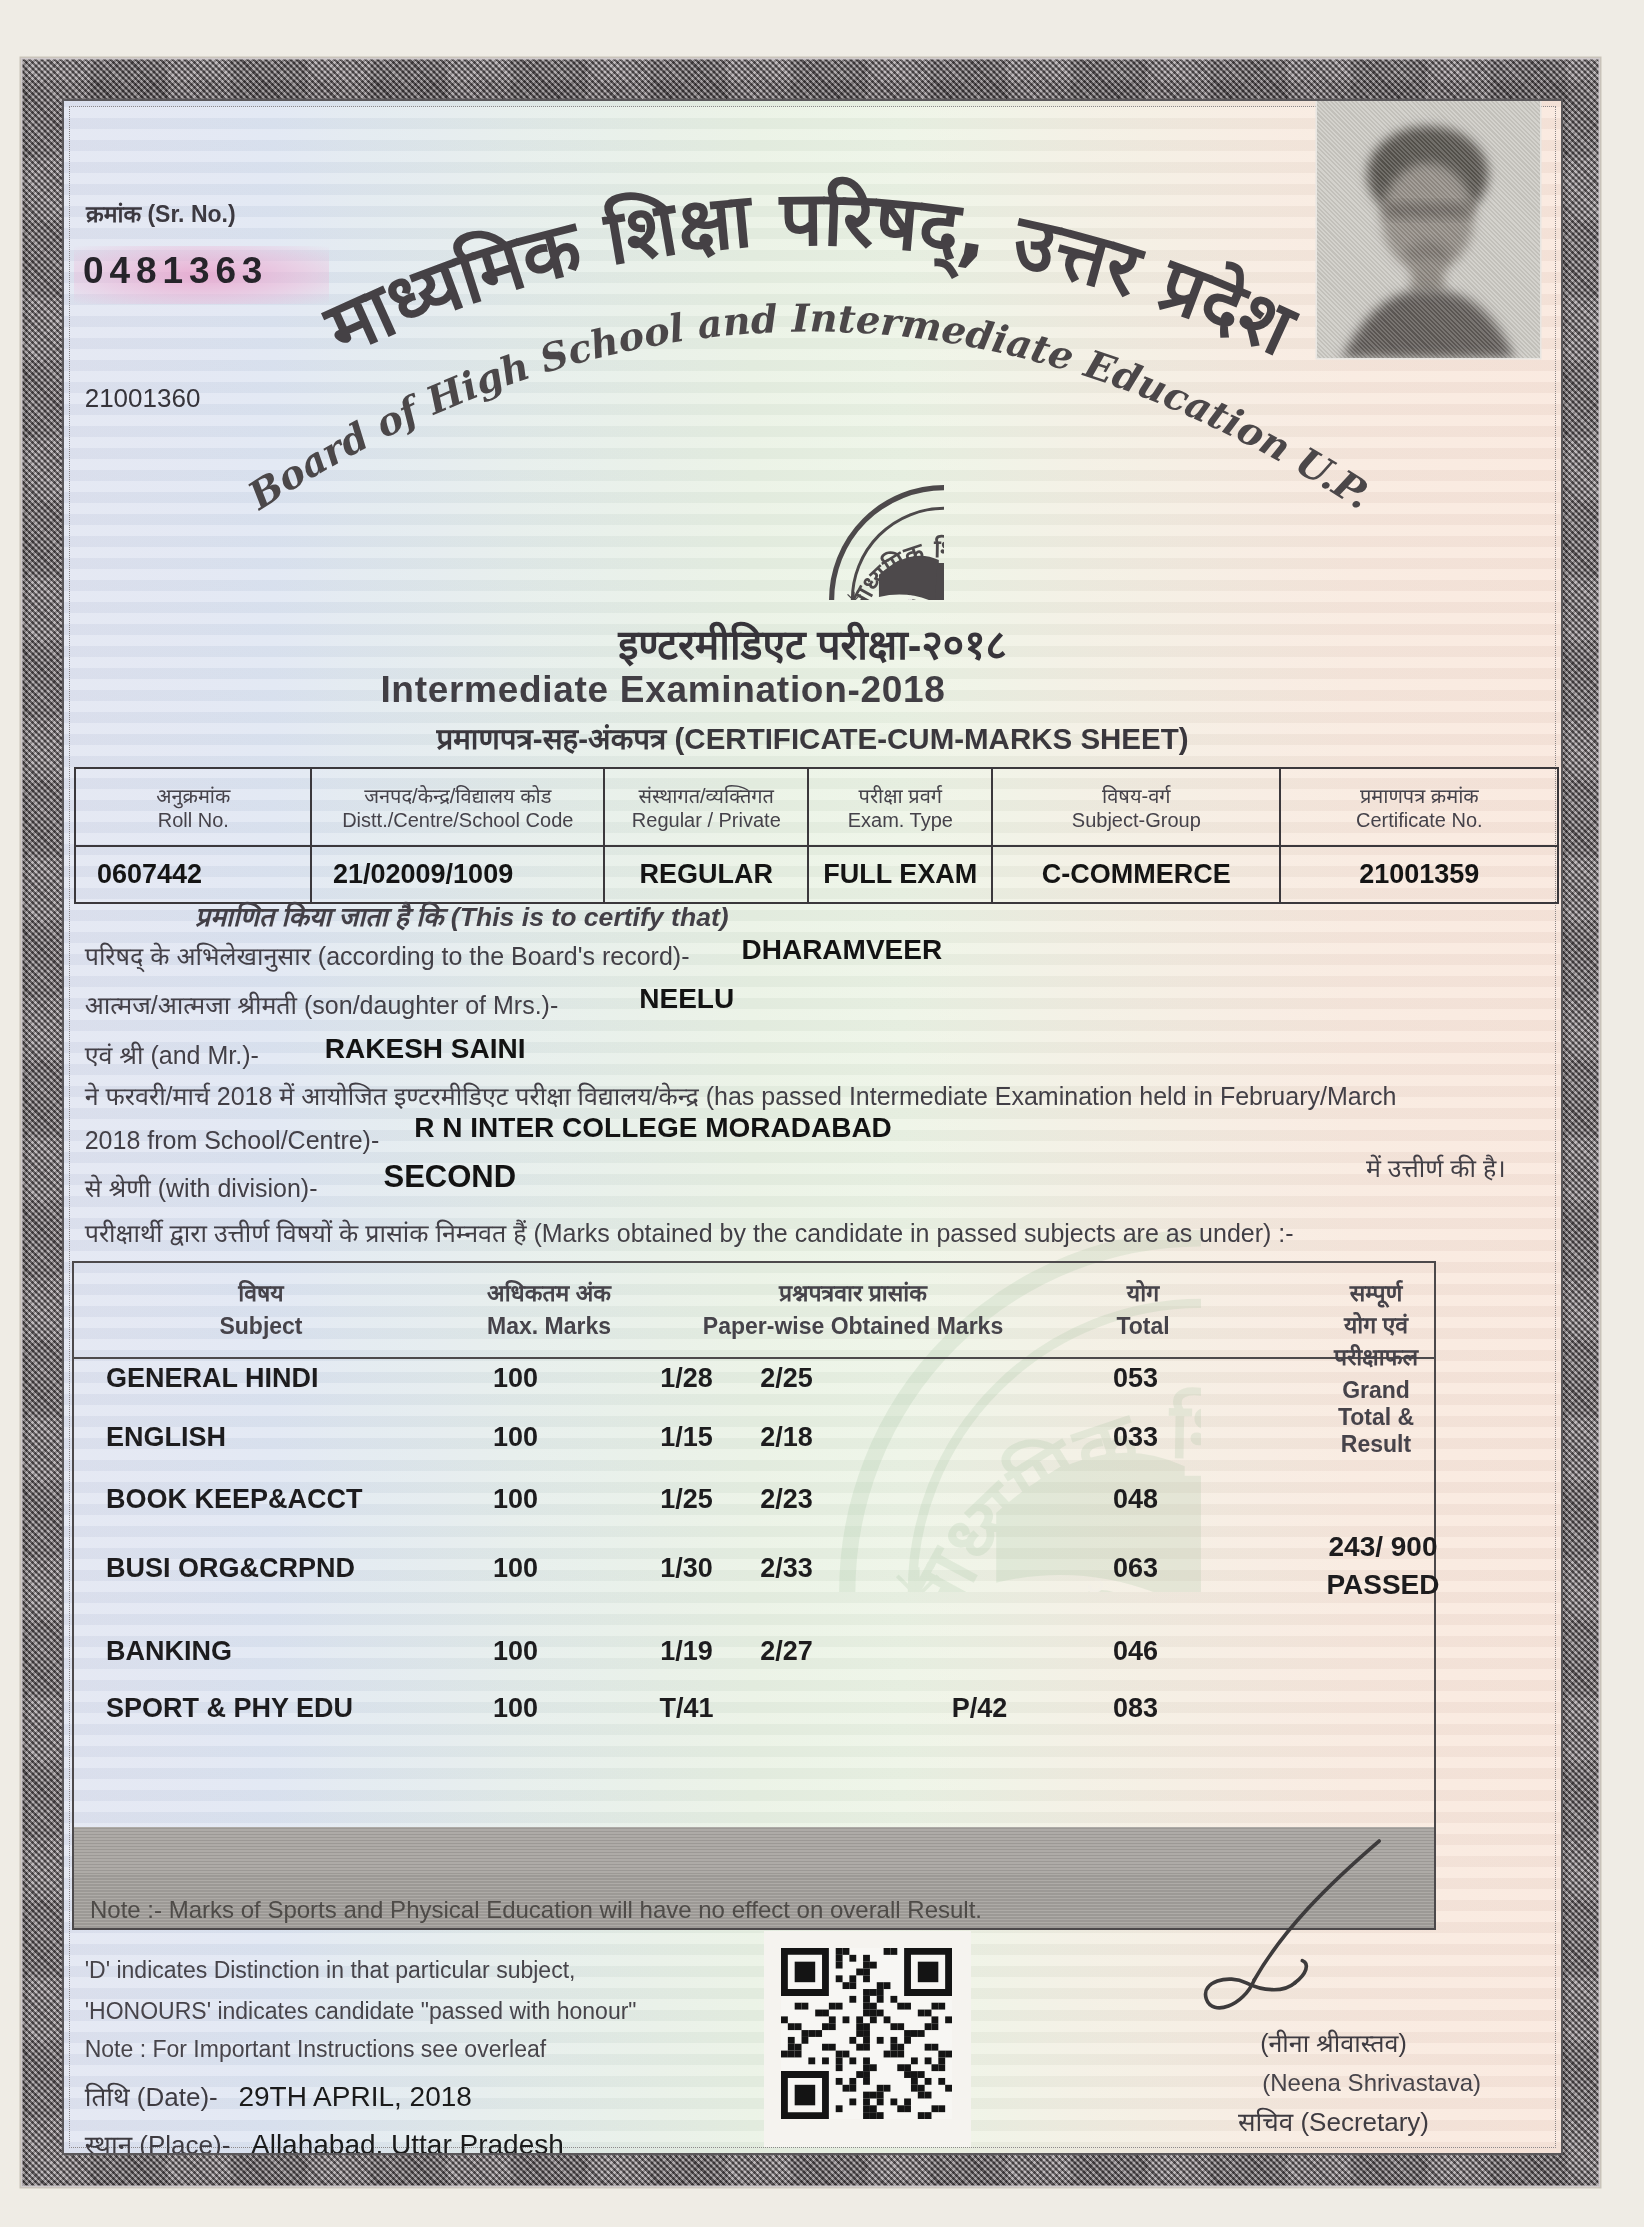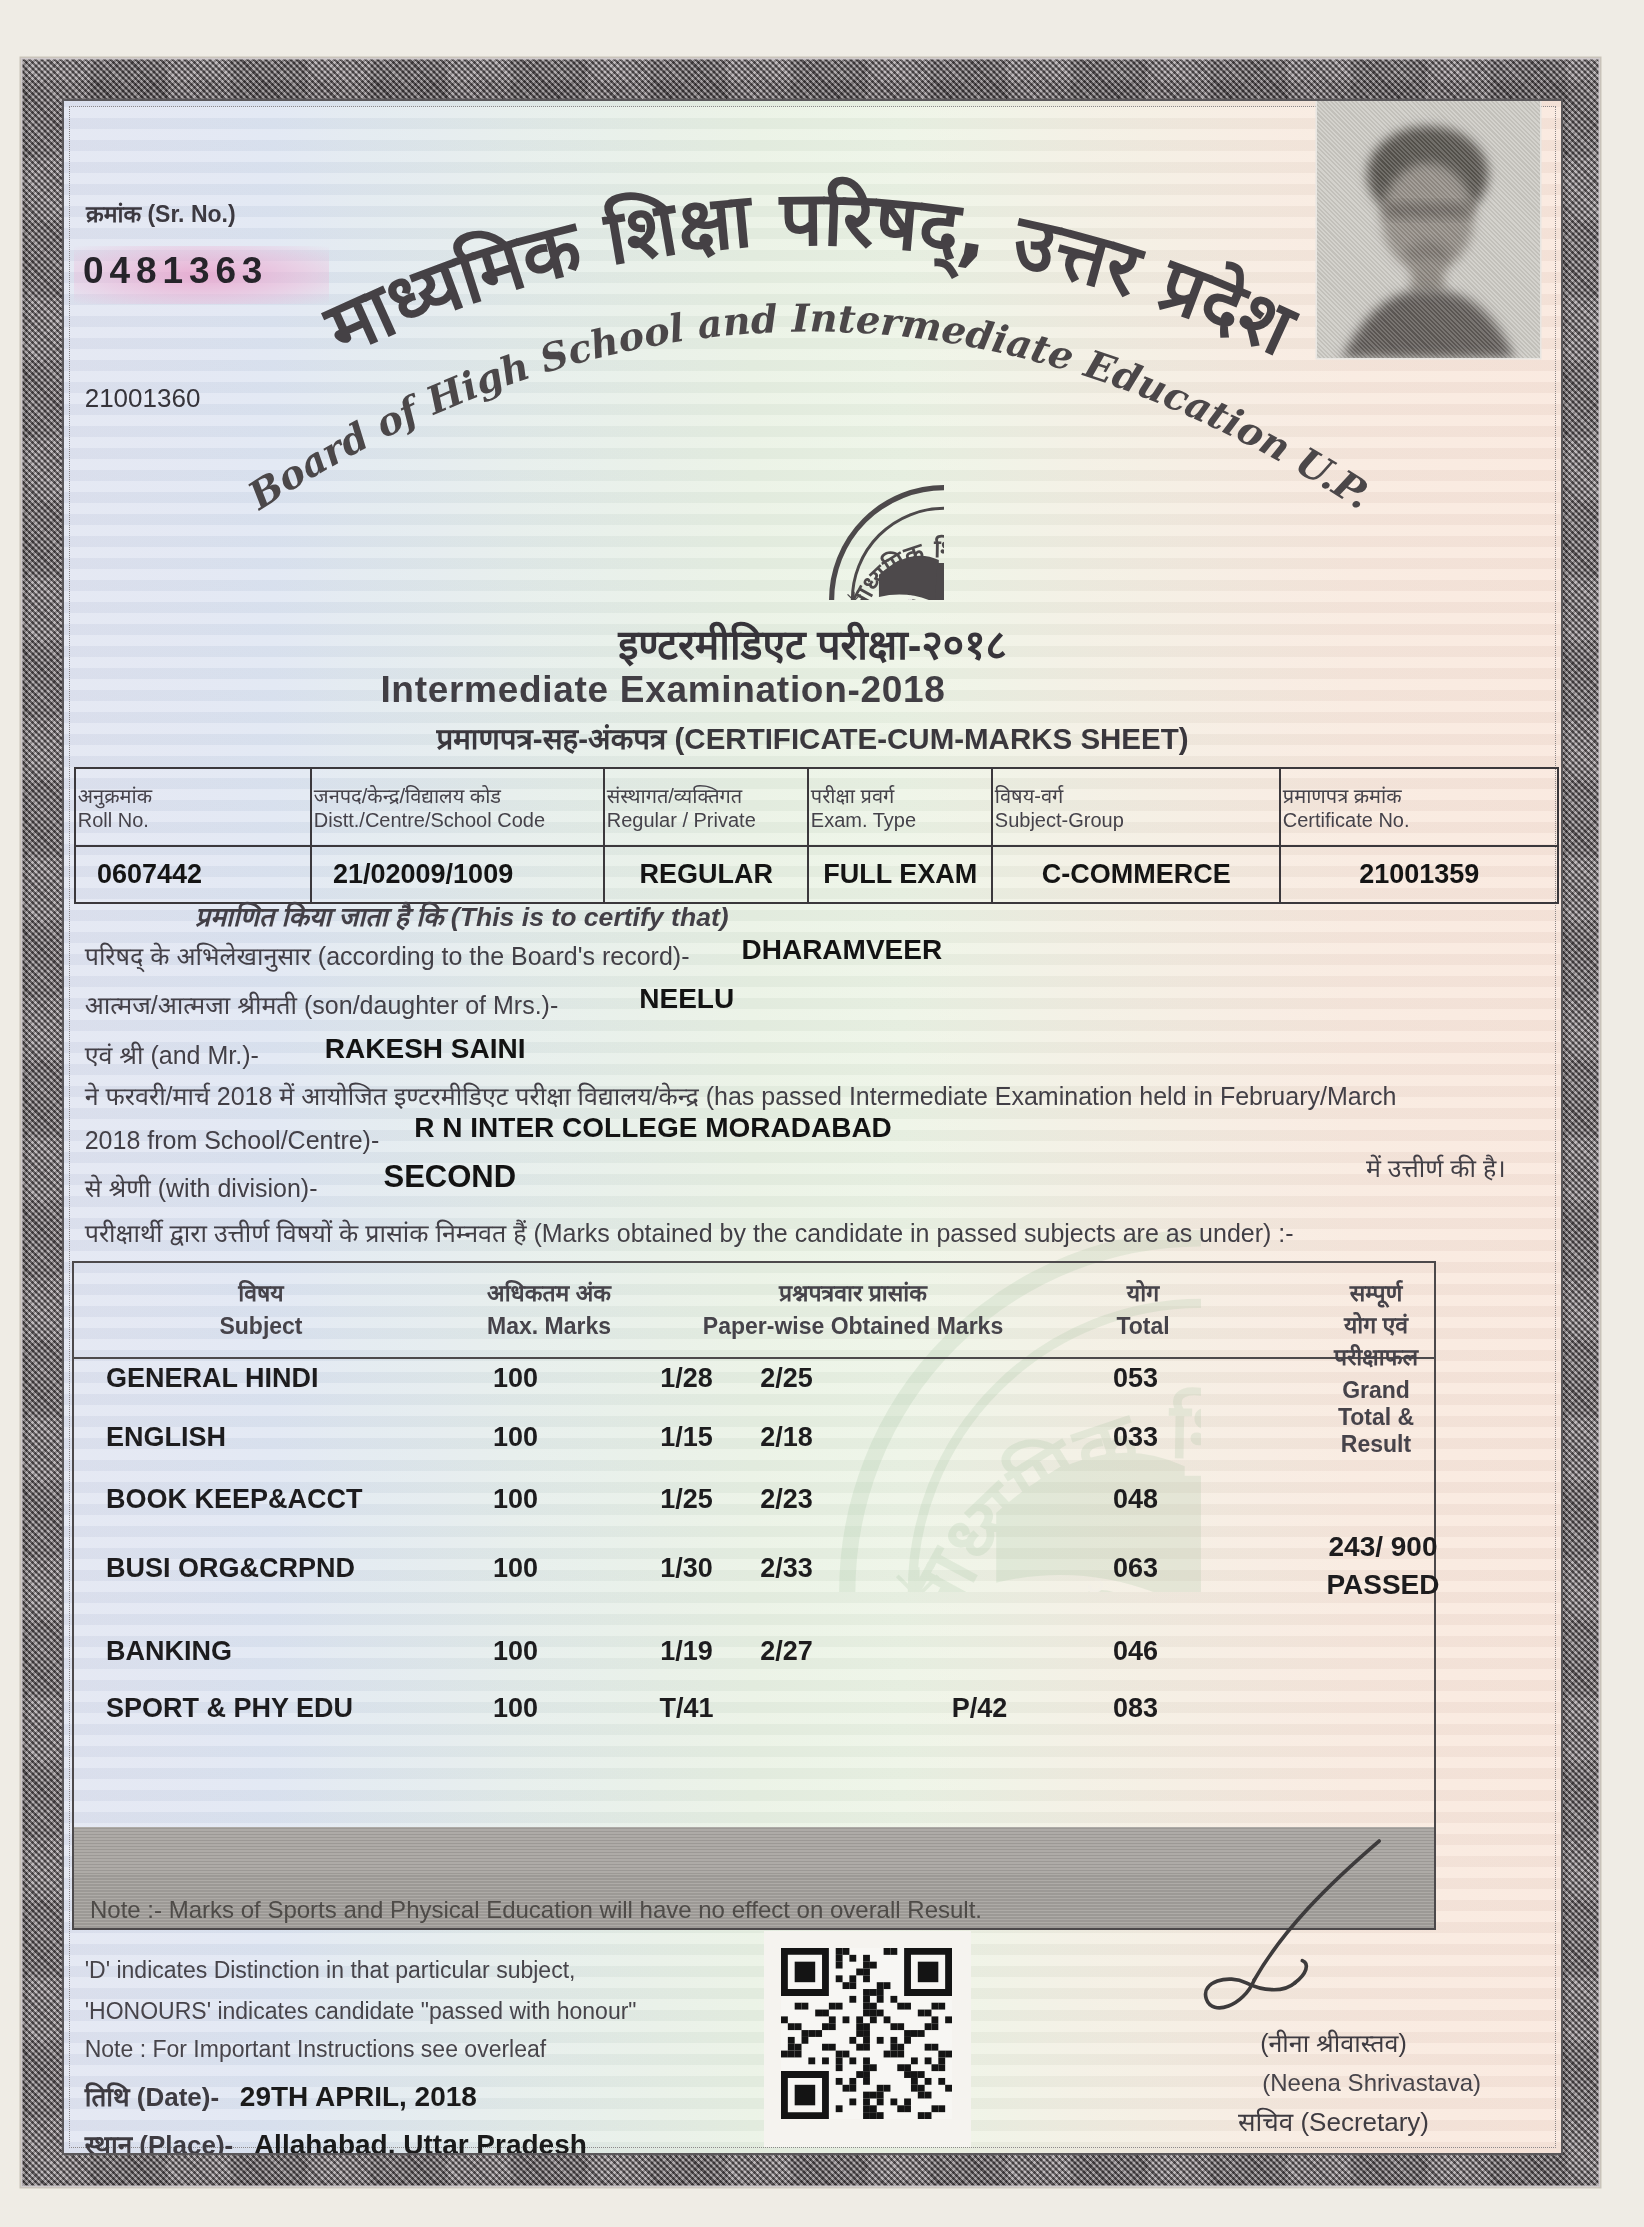--- a/index.html
+++ b/index.html
@@ -45,21 +45,21 @@
   #seal{left:636px;top:255px;width:244px;height:244px;color:#4d494b;}
   #watermark-seal{left:369px;top:723px;width:768px;height:768px;color:#86b286;opacity:.15;}
 
   #exam-hi{left:0;top:514px;width:1497px;text-align:center;font-size:41px;font-weight:bold;color:#37343a;}
   #exam-en{left:0;top:568px;width:1198px;text-align:center;font-size:37px;font-weight:bold;color:#413e44;letter-spacing:0.7px;}
   #sheet-title{left:0;top:616px;width:1497px;text-align:center;font-size:29.5px;font-weight:bold;color:#3a373d;}
 
   
   #info-table{left:10.3px;top:666px;border-collapse:collapse;table-layout:fixed;width:1484px;}
   #info-table td{border:2.2px solid #3b383c;vertical-align:middle;}
-  #info-table .ihead{height:71px;text-align:left;font-size:20px;line-height:1.2;color:#45424a;padding:3px 1.5px 1.5px;}
+  #info-table .ihead{height:71px;text-align:center;font-size:20px;line-height:1.2;color:#45424a;padding:3px 1.5px 1.5px;}
   #info-table .ival{height:53px;font-size:27px;font-weight:bold;color:#141414;text-align:center;}
   #info-table .ival.left{text-align:left;padding-left:20.7px;}
 
   
   .cline{left:20.7px;width:1455px;font-size:25px;color:#423f46;white-space:nowrap;display:flex;align-items:baseline;}
   .cname{font-weight:bold;color:#131313;font-size:28px;position:relative;top:-5.9px;}
   #cline1{top:797px;left:131px;font-weight:bold;font-style:italic;font-size:26.6px;}
 
   
   #mtable{left:8px;top:1160px;width:1364px;height:669px;border:2.2px solid #4c494b;box-sizing:border-box;}
@@ -75,21 +75,21 @@
   .m-p2far{position:absolute;left:854px;width:103px;text-align:center;}
   .m-tot{position:absolute;left:1010px;width:103px;text-align:center;}
   #grand{position:absolute;left:1191px;top:265px;width:236px;text-align:center;font-weight:bold;font-size:28px;color:#1d1c1e;line-height:1.35;}
   #note-band{position:absolute;left:0;bottom:0;width:100%;height:101px;
     background:#a9a6a2;
     background-image:repeating-linear-gradient(0deg, rgba(0,0,0,.08) 0 1.5px, rgba(255,255,255,.06) 1.5px 3px);}
   #note-text{position:absolute;left:16px;bottom:4.4px;font-size:24px;color:#4e4b48;}
 
   
   .fline{left:20.7px;font-size:23px;color:#47444a;}
-  #date-line,#place-line{left:20.7px;font-size:26px;font-weight:bold;color:#3e3b41;}
+  #date-line,#place-line{left:20.7px;font-size:26px;font-weight:normal;color:#3e3b41;}
   #date-line .big,#place-line .big{font-size:28px;color:#1a1a1a;margin-left:20.7px;}
   #qr-backing{left:700px;top:1830px;width:207px;height:216px;background:#f5f3ef;}
   #qr-svg{left:717px;top:1847px;}
   #sig{left:1070px;top:1734px;}
   #sec-hi{left:1122px;top:1924px;width:295px;text-align:center;font-size:25px;color:#3e3b41;}
   #sec-en{left:1122px;top:1968px;width:295px;text-align:right;font-size:24px;color:#47444a;}
   #sec-role{left:1122px;top:2002px;width:295px;text-align:center;font-size:26px;color:#3e3b41;}
 </style>
 </head>
 <body>

